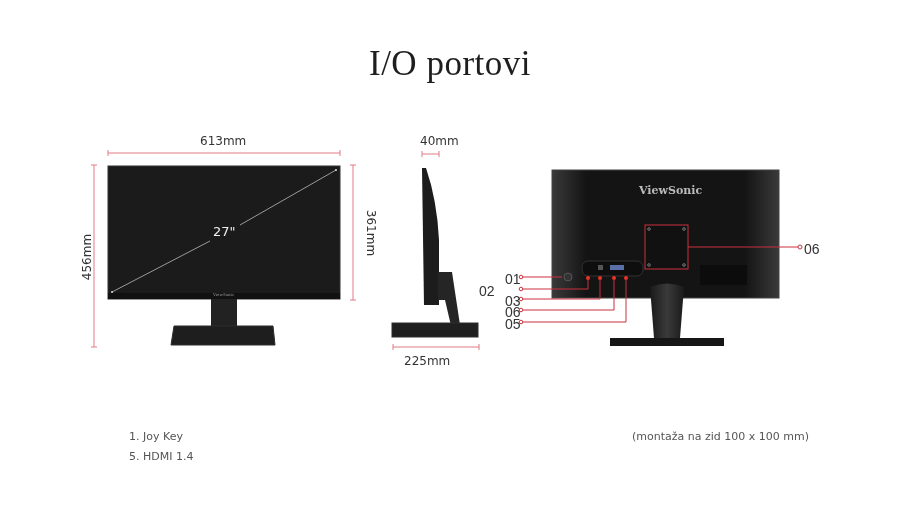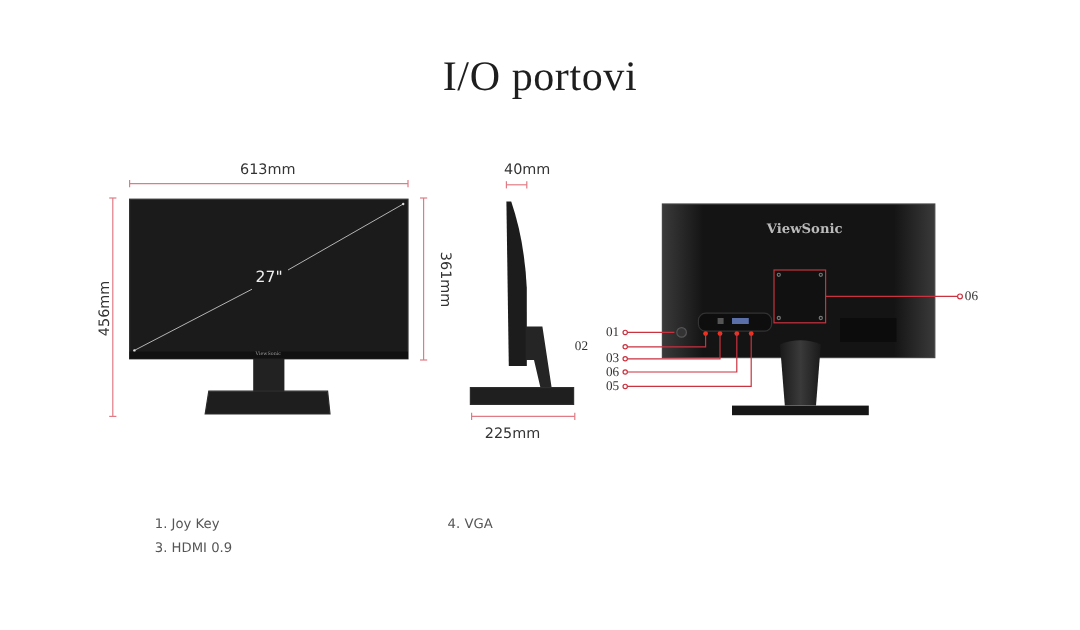--- a/index.html
+++ b/index.html
@@ -1,21 +1,21 @@
 <!DOCTYPE html>
 <html><head>
 <meta charset="utf-8">
 <style>
   html,body{margin:0;padding:0;background:#fff;}
   body{width:900px;height:525px;position:relative;overflow:hidden;font-family:"DejaVu Sans",sans-serif;color:#222;}
   .title{position:absolute;left:0;width:900px;top:44px;text-align:center;font-size:35px;color:#1e1e1e;font-family:Liberation Serif, serif;letter-spacing:0.5px;}
   .dim{position:absolute;font-size:12px;color:#333;font-family:"DejaVu Sans",sans-serif;}
   .legend{position:absolute;font-size:11px;color:#555;line-height:20px;font-family:"DejaVu Sans",sans-serif;margin-top:44px;}
   .legend div{white-space:nowrap;}
-  .callout{position:absolute;font-size:11px;color:#333;font-family:Liberation Serif, serif;}
+  .callout{position:absolute;font-size:14px;color:#333;font-family:Liberation Sans, sans-serif;}
   svg{position:absolute;left:0;top:0;}
 </style>
 </head>
 <body>
 
 <div class="title">I/O portovi</div>
 
 <svg width="900" height="525">
   <defs>
     <linearGradient id="rearGrad" x1="0" y1="0" x2="1" y2="0">
@@ -122,19 +122,19 @@
 
 <div class="callout" style="left:505px;top:271px;">01</div>
 <div class="callout" style="left:479px;top:283px;">02</div>
 <div class="callout" style="left:505px;top:293px;text-align:right;">03</div>
 <div class="callout" style="left:505px;top:304px;">06</div>
 <div class="callout" style="left:505px;top:316px;">05</div>
 <div class="callout" style="left:804px;top:241px;">06</div>
 
 <div class="legend" style="left:129px;top:383px;">
   <div>1. Joy Key</div>
-  <div>3. HDMI 0.9</div>
+  <div>5. HDMI 1.4</div>
 </div>
 <div class="legend" style="left:373px;top:383px;">
-  <div>4. VGA</div>
 </div>
 <div class="legend" style="left:632px;top:383px;">
+  <div>(montaža na zid 100 x 100 mm)</div>
 </div>
 
 </body></html>

